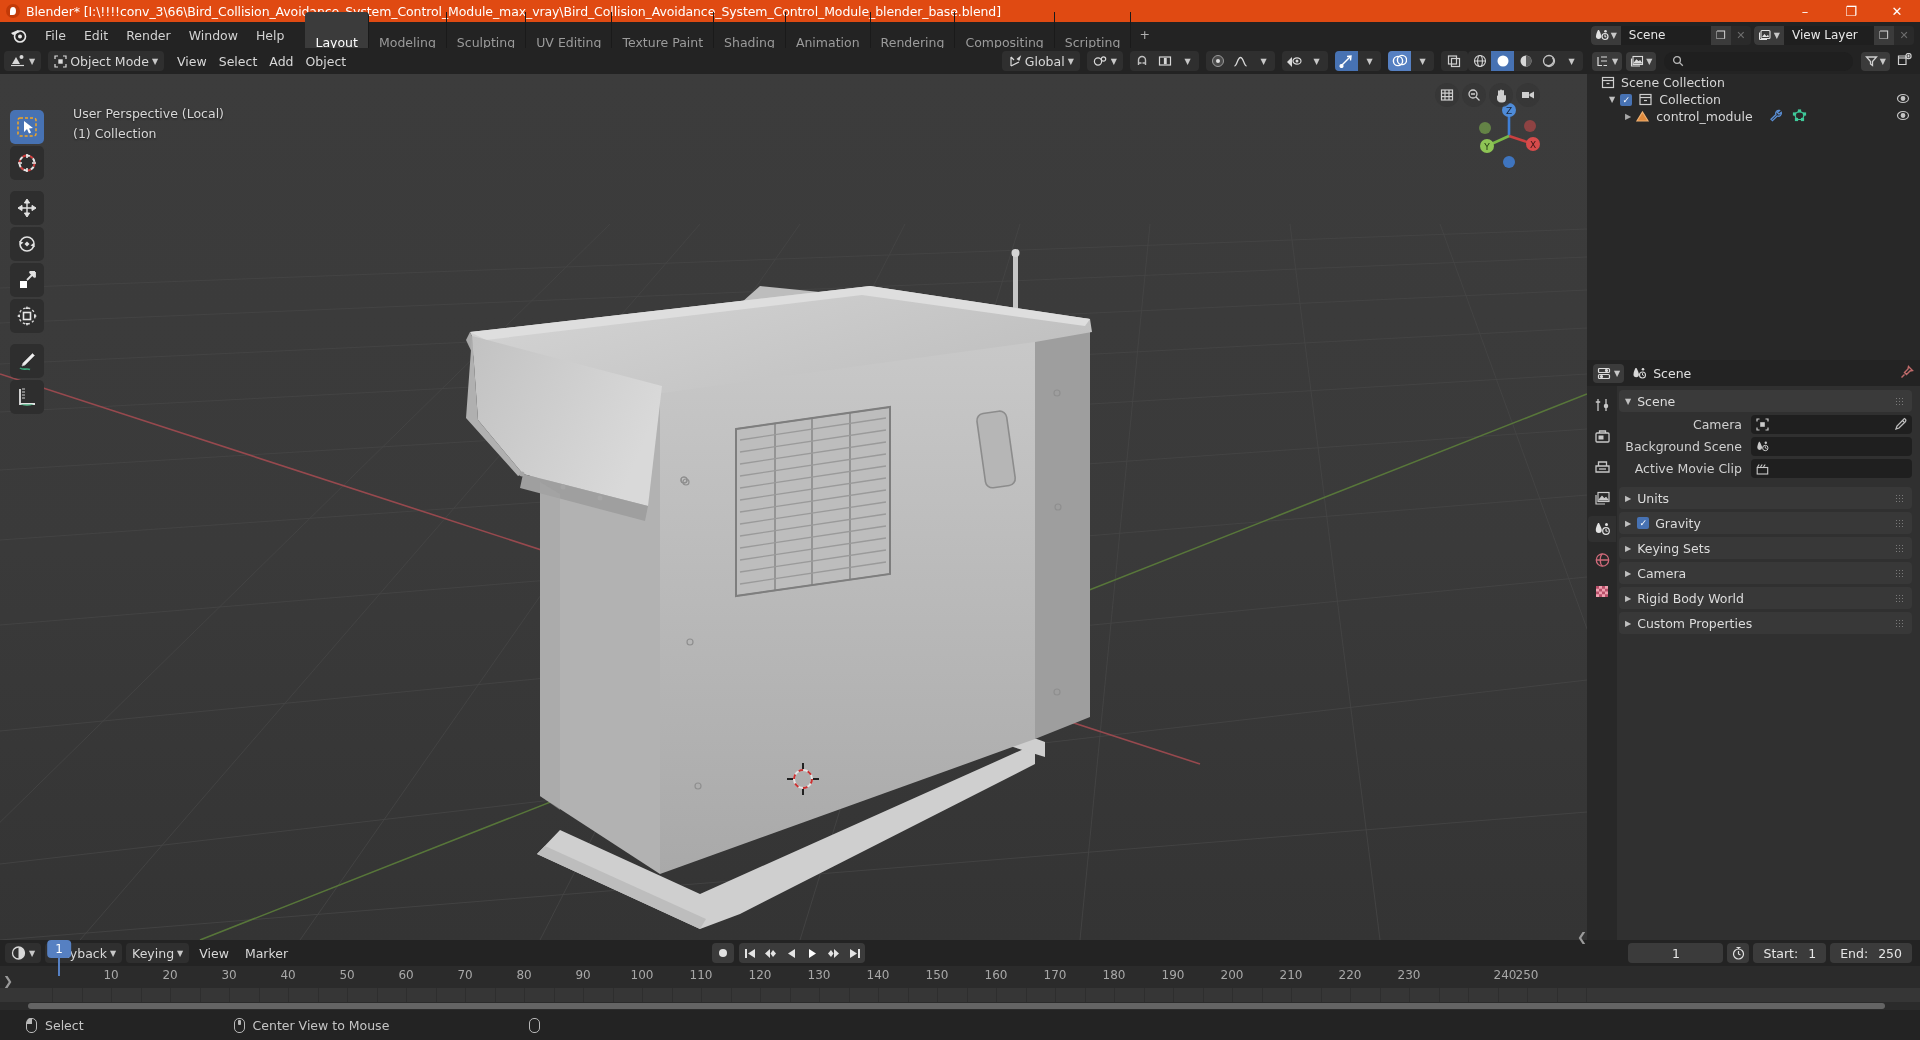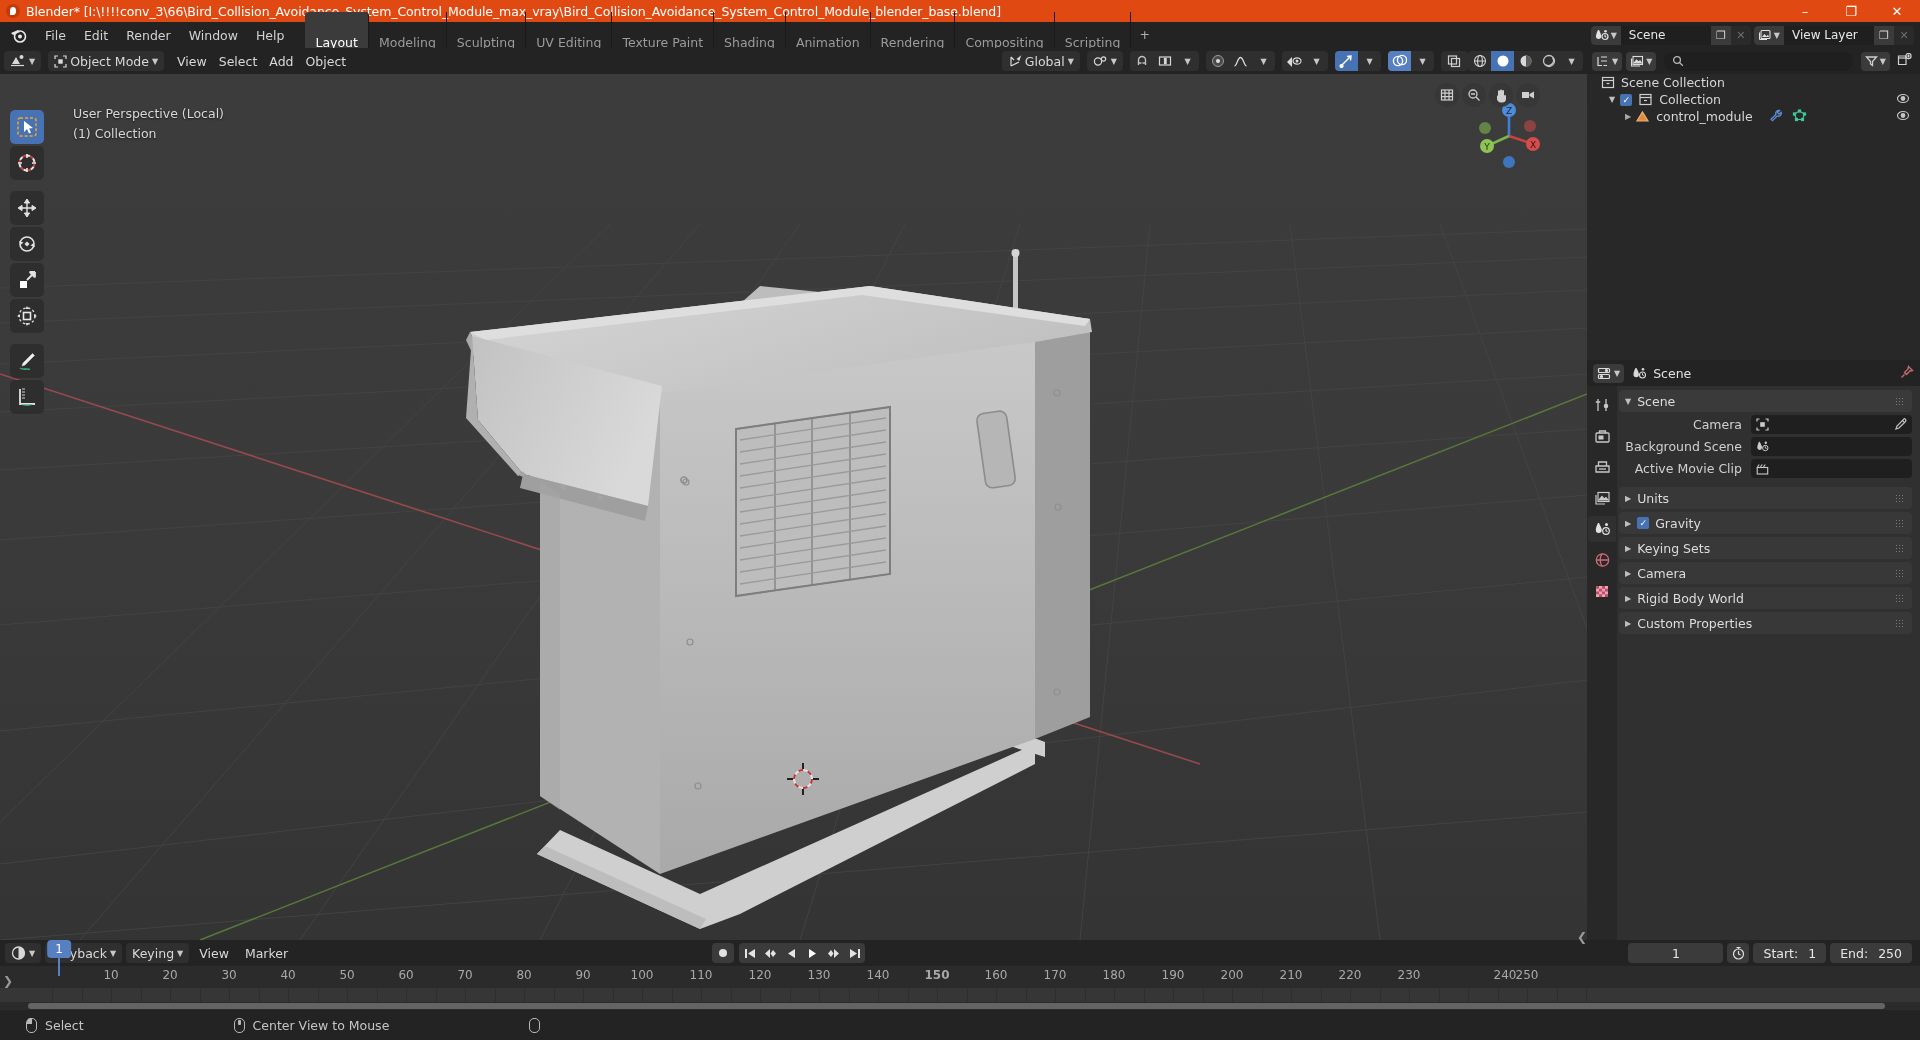--- a/index.html
+++ b/index.html
@@ -1170,21 +1170,21 @@
         <div class="tick-label" style="left: 347.08px;">50</div>
         <div class="tick-label" style="left: 406.076px;">60</div>
         <div class="tick-label" style="left: 465.072px;">70</div>
         <div class="tick-label" style="left: 524.068px;">80</div>
         <div class="tick-label" style="left: 583.064px;">90</div>
         <div class="tick-label" style="left: 642.06px;">100</div>
         <div class="tick-label" style="left: 701.056px;">110</div>
         <div class="tick-label" style="left: 760.052px;">120</div>
         <div class="tick-label" style="left: 819.048px;">130</div>
         <div class="tick-label" style="left: 878.044px;">140</div>
-        <div class="tick-label" style="left: 937.04px; font-weight: bold;">150</div>
+        <div class="tick-label" style="left: 937.04px;">150</div>
         <div class="tick-label" style="left: 996.036px;">160</div>
         <div class="tick-label" style="left: 1055.03px;">170</div>
         <div class="tick-label" style="left: 1114.03px;">180</div>
         <div class="tick-label" style="left: 1173.02px;">190</div>
         <div class="tick-label" style="left: 1232.02px;">200</div>
         <div class="tick-label" style="left: 1291.02px;">210</div>
         <div class="tick-label" style="left: 1350.01px;">220</div>
         <div class="tick-label" style="left: 1409.01px;">230</div>
         <div class="tick-label" style="left: 1468px; margin-left: 37px;">240</div>
         <div class="tick-label" style="left: 1527px;">250</div>

